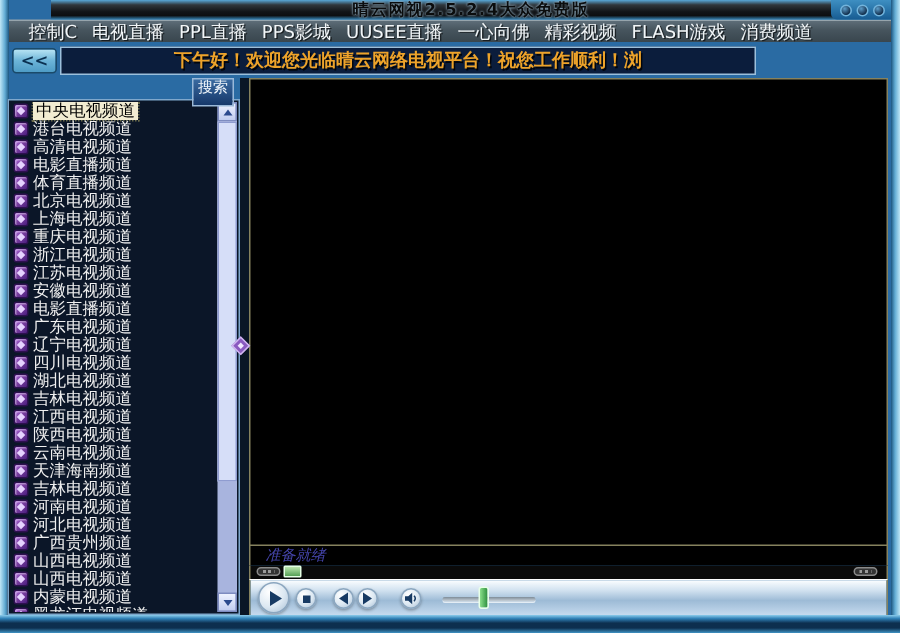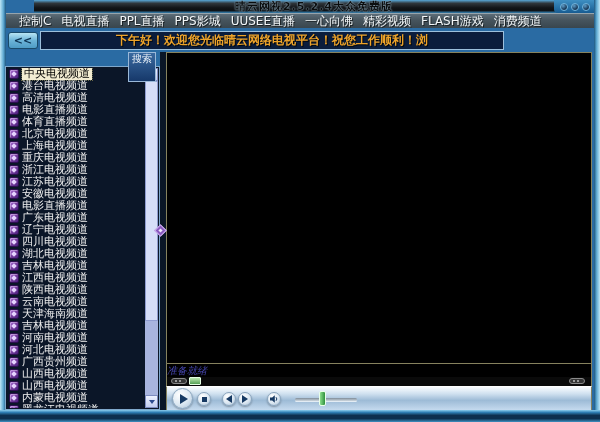--- a/index.html
+++ b/index.html
@@ -45,21 +45,21 @@
     background: linear-gradient(180deg,#b8e4f4 0%,#6cb4d8 50%,#4e9cc6 100%);
     border:1px solid #1a4a6a; border-radius:3px; color:#0a3050; font-weight:bold;
     font-size:11px; text-align:center; line-height:15px; }
   .marquee { left:40px; top:31px; width:464px; height:19px;
     background:#0b1d3c; border:1px solid #9cc0dc;
     overflow:hidden; white-space:nowrap; text-align:center;
     color:#eda32a; font-size:12px; font-weight:bold; line-height:17px;
     text-shadow: 1px 1px 0 rgba(0,0,0,.8); }
 
   
-  .search-btn { left:128px; top:52px; width:28px; height:30px; z-index:3;
+  .search-btn { left:128px; top:52px; width:28px; height:19px; z-index:3;
     background: linear-gradient(180deg,#3a6aa0,#16386a);
     border:1px solid #9ab8d8; color:#eef4fa; font-size:10px;
     text-align:center; line-height:11px; }
   .listbox { left:5px; top:66px; width:155px; height:344px;
     background:#0b1628; border:1px solid #7fa8cc; }
   .channel-list { position:absolute; left:1px; top:1px; right:14px; bottom:1px; overflow:hidden; }
   .channel-item { display:flex; align-items:center; height:12px; padding-left:2px; gap:3px; cursor:default; }
   .ch-icon { width:10px; height:10px; flex:0 0 10px; border-radius:2px; position:relative;
     background: linear-gradient(135deg,#b070e0 0%,#7a3fa0 45%,#4a1e7e 100%);
     border:1px solid #2e1050; box-shadow: inset 1px 1px 0 rgba(255,255,255,.35); }
@@ -87,21 +87,21 @@
   .divider-strip { left:160px; top:52px; width:6px; height:358px; background:#0a1626; }
   .collapse-handle { left:156px; top:226px; width:9px; height:9px; z-index:3;
     background:#8a5ac0; border:1px solid #d0b8f0; transform: rotate(45deg);
     display:flex; align-items:center; justify-content:center; }
   .collapse-handle::after { content:""; width:3px; height:3px; background:#f0e8ff; }
 
   
   .video-area { left:166px; top:52px; width:426px; height:312px;
     background:#000; border:1px solid #86825e; }
   .status-bar { left:166px; top:364px; width:426px; height:13px; background:#000;
-    color:#4444aa; font-size:10px; font-style:italic; line-height:13px; padding-left:0;
+    color:#4444aa; font-size:10px; font-style:italic; line-height:13px; padding-left:10px;
     border-left:1px solid #86825e; border-right:1px solid #86825e; }
   .seek-bar { left:166px; top:377px; width:426px; height:9px; background:#0a0a0a;
     border-left:1px solid #86825e; border-right:1px solid #86825e; }
   .seek-pill { position:absolute; top:1px; width:16px; height:6px; border-radius:3px;
     background:#343434; border:1px solid #8a8a8a; display:flex; align-items:center; justify-content:center; }
   .seek-pill-left { left:4px; } .seek-pill-right { right:6px; }
   .seek-pill i { display:block; width:8px; height:2px;
     background: repeating-linear-gradient(90deg,#9a9a9a 0 2px, transparent 2px 4px); }
   .seek-thumb { position:absolute; left:22px; top:0; width:12px; height:8px;
     background: linear-gradient(180deg,#bce8b0,#55a055); border:1px solid #e4ffe4; border-radius:1px; }

